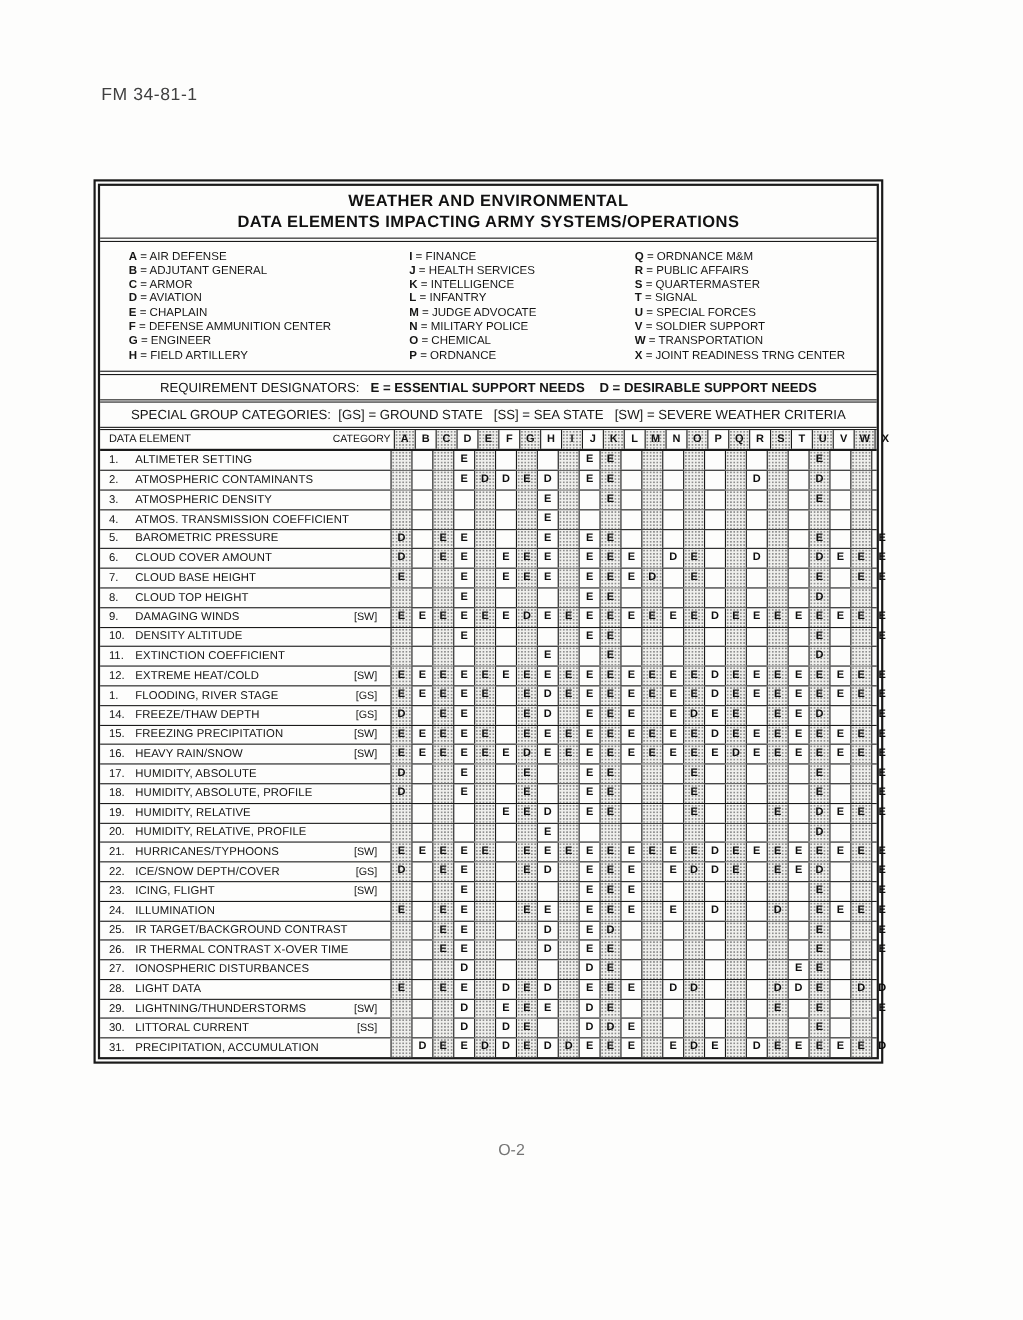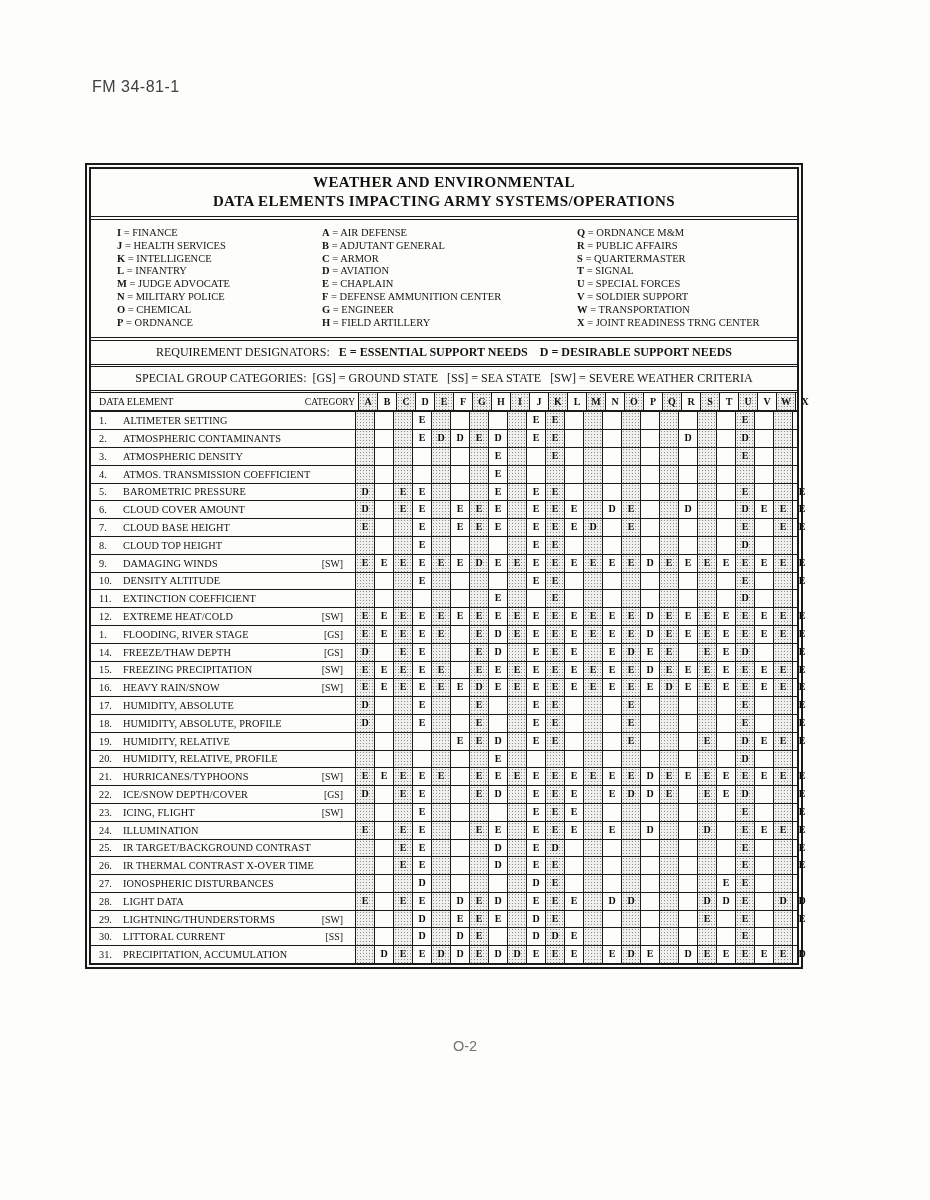--- a/index.html
+++ b/index.html
@@ -1,19 +1,19 @@
 <!DOCTYPE html>
 <html><head>
 <meta charset="utf-8">
 <style>
   html,body{margin:0;padding:0;background:#e8e8e8;}
   .sheet{position:relative;width:930px;height:1200px;background:#fdfdfc;
          font-family:"Liberation Sans",sans-serif;color:#111;overflow:hidden;}
   .fm-ref{position:absolute;left:92px;top:78px;font-size:16px;letter-spacing:.5px;color:#404040;}
-  .outer-wrap{position:absolute;left:85px;top:163px;width:710px;border:2px solid #1a1a1a;padding:2px;background:#fdfdfc;font-family:Liberation Serif, serif;}
+  .outer-wrap{position:absolute;left:85px;top:163px;width:710px;border:2px solid #1a1a1a;padding:2px;background:#fdfdfc;}
   .outer{border:2px solid #1a1a1a;}
   .title-box{border-bottom:4px double #1a1a1a;text-align:center;padding:5px 0 6px 0;}
   .title-box .t1{font-size:15px;font-weight:bold;letter-spacing:.4px;}
   .title-box .t2{font-size:15px;font-weight:bold;letter-spacing:.4px;margin-top:2px;}
   .legend{display:flex;border-bottom:4px double #1a1a1a;padding:7px 4px 8px 26px;}
   .legend-col{flex:1 1 auto;}
   .legend-col.c1{flex:0 0 255px;}
   .legend-col.c2{flex:0 0 205px;}
   .legend-col.c3{flex:1 1 auto;}
   .legend-item{font-size:10.5px;line-height:12.8px;white-space:nowrap;color:#151515;}
@@ -53,39 +53,39 @@
   <div class="fm-ref">FM 34-81-1</div>
 
   <div class="outer-wrap">
     <div class="outer">
       <div class="title-box">
         <div class="t1">WEATHER AND ENVIRONMENTAL</div>
         <div class="t2">DATA ELEMENTS IMPACTING ARMY SYSTEMS/OPERATIONS</div>
       </div>
 
       <div class="legend" id="legend">
+          <div class="legend-col c1">
+            <div class="legend-item"><b>A</b> = AIR DEFENSE</div>
+            <div class="legend-item"><b>B</b> = ADJUTANT GENERAL</div>
+            <div class="legend-item"><b>C</b> = ARMOR</div>
+            <div class="legend-item"><b>D</b> = AVIATION</div>
+            <div class="legend-item"><b>E</b> = CHAPLAIN</div>
+            <div class="legend-item"><b>F</b> = DEFENSE AMMUNITION CENTER</div>
+            <div class="legend-item"><b>G</b> = ENGINEER</div>
+            <div class="legend-item"><b>H</b> = FIELD ARTILLERY</div>
+          </div>
           <div class="legend-col c2">
             <div class="legend-item"><b>I</b> = FINANCE</div>
             <div class="legend-item"><b>J</b> = HEALTH SERVICES</div>
             <div class="legend-item"><b>K</b> = INTELLIGENCE</div>
             <div class="legend-item"><b>L</b> = INFANTRY</div>
             <div class="legend-item"><b>M</b> = JUDGE ADVOCATE</div>
             <div class="legend-item"><b>N</b> = MILITARY POLICE</div>
             <div class="legend-item"><b>O</b> = CHEMICAL</div>
             <div class="legend-item"><b>P</b> = ORDNANCE</div>
-          </div>
-          <div class="legend-col c1">
-            <div class="legend-item"><b>A</b> = AIR DEFENSE</div>
-            <div class="legend-item"><b>B</b> = ADJUTANT GENERAL</div>
-            <div class="legend-item"><b>C</b> = ARMOR</div>
-            <div class="legend-item"><b>D</b> = AVIATION</div>
-            <div class="legend-item"><b>E</b> = CHAPLAIN</div>
-            <div class="legend-item"><b>F</b> = DEFENSE AMMUNITION CENTER</div>
-            <div class="legend-item"><b>G</b> = ENGINEER</div>
-            <div class="legend-item"><b>H</b> = FIELD ARTILLERY</div>
           </div>
           <div class="legend-col c3">
             <div class="legend-item"><b>Q</b> = ORDNANCE M&amp;M</div>
             <div class="legend-item"><b>R</b> = PUBLIC AFFAIRS</div>
             <div class="legend-item"><b>S</b> = QUARTERMASTER</div>
             <div class="legend-item"><b>T</b> = SIGNAL</div>
             <div class="legend-item"><b>U</b> = SPECIAL FORCES</div>
             <div class="legend-item"><b>V</b> = SOLDIER SUPPORT</div>
             <div class="legend-item"><b>W</b> = TRANSPORTATION</div>
             <div class="legend-item"><b>X</b> = JOINT READINESS TRNG CENTER</div>

